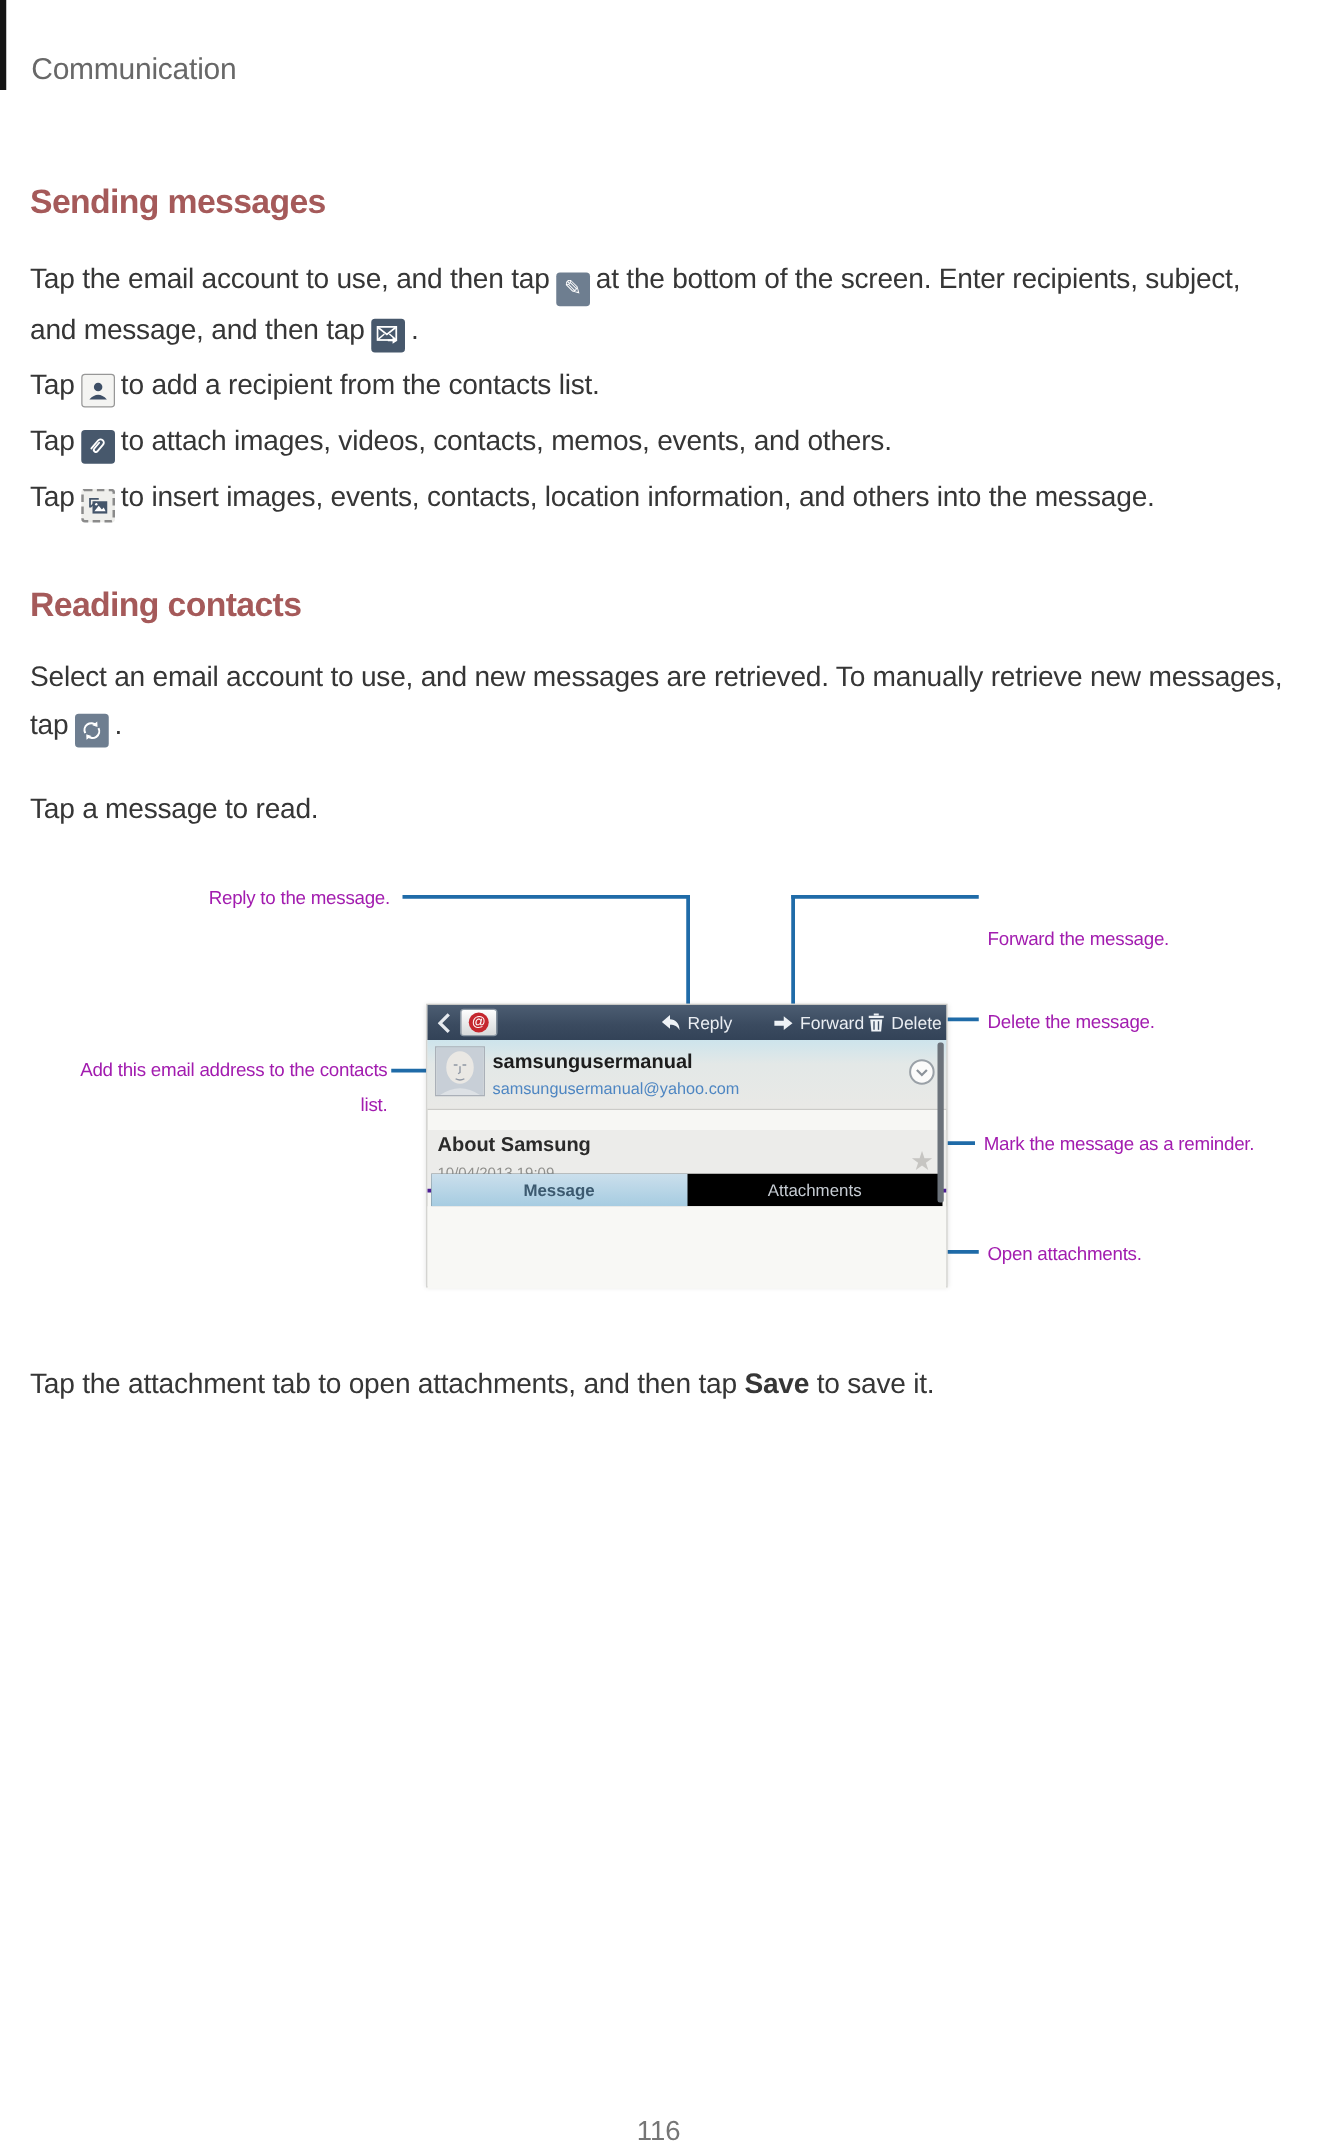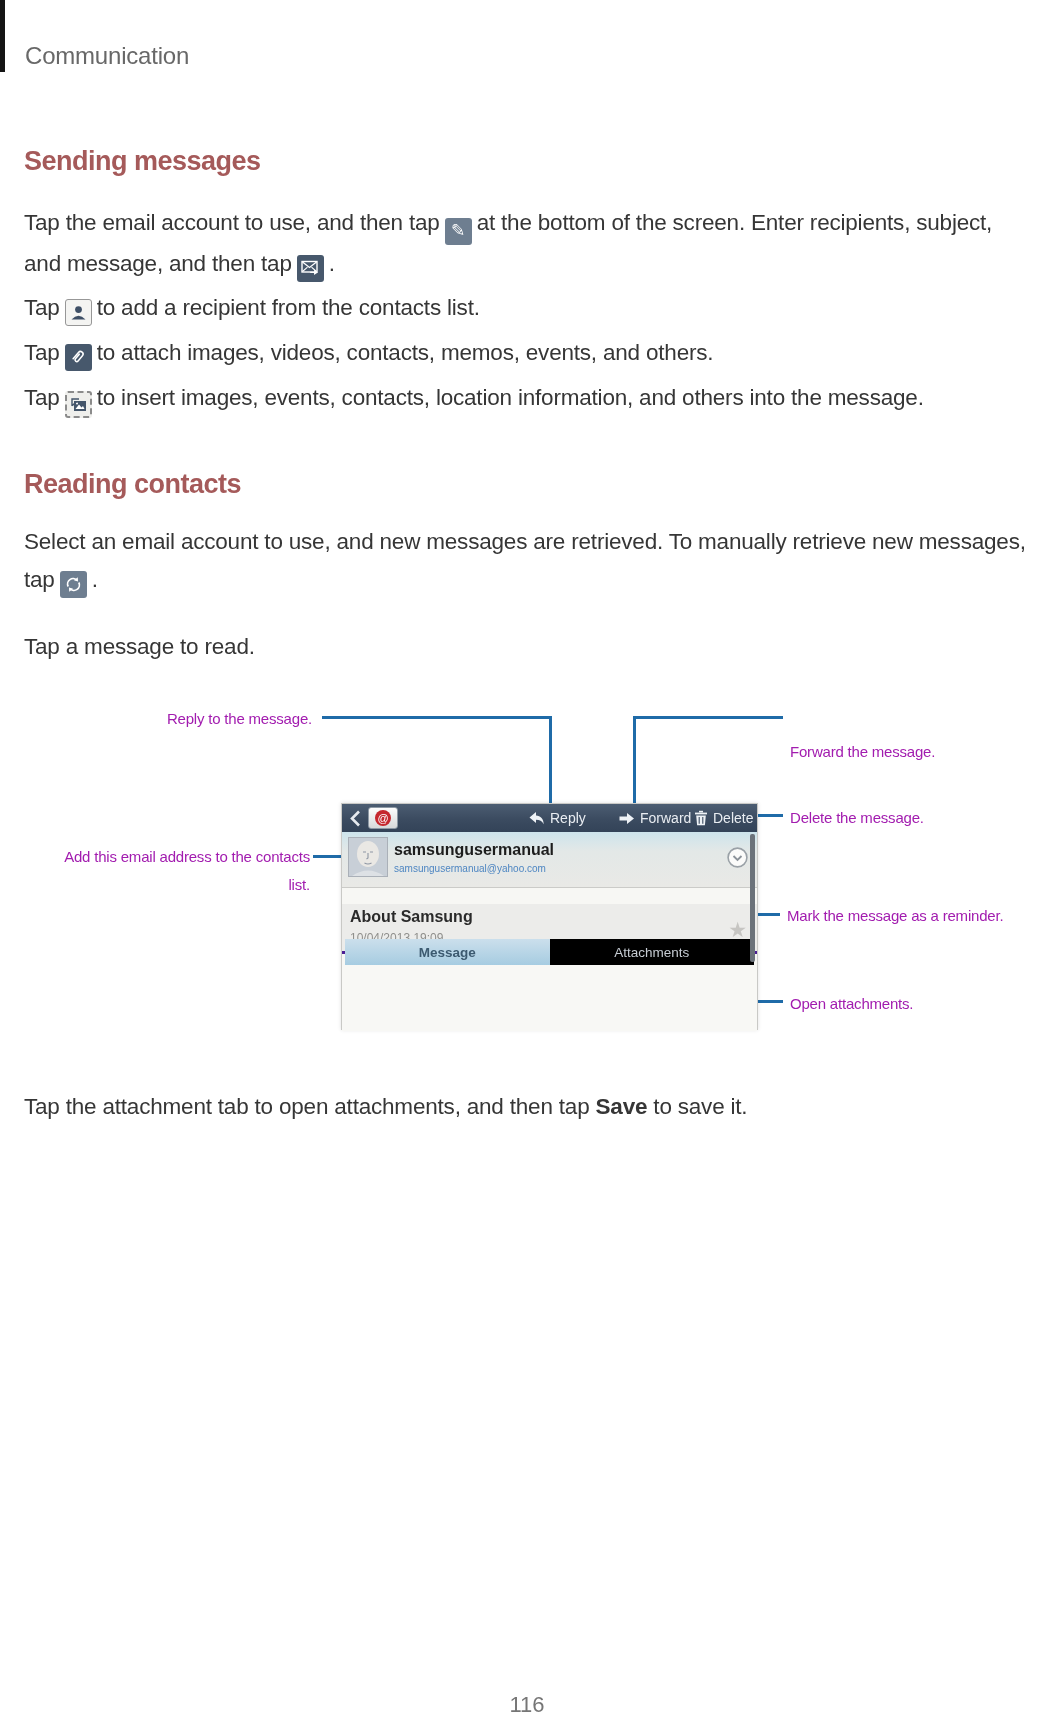--- a/index.html
+++ b/index.html
@@ -40,21 +40,21 @@
     color:#e9edf2;
   }
   .tb-group { position:absolute; top:0; height:28px; display:flex; align-items:center; gap:5px;
     font-size:14px; color:#e9edf2; }
   .pt-header {
     position:absolute; left:0; top:28px; width:100%; height:56px;
     background:linear-gradient(180deg,#cde4ec 0%, #e3e8e7 35%, #e9e9e6 100%);
     border-bottom:1px solid #cbcbc8;
   }
   .sender-name { position:absolute; left:52px; top:9px; font-size:16px; font-weight:700; color:#1d1d1d; }
-  .sender-email { position:absolute; left:52px; top:31px; font-size:10px; color:#4e86c2; }
+  .sender-email { position:absolute; left:52px; top:31px; font-size:13px; color:#4e86c2; }
   .expand-btn { position:absolute; right:9px; top:15px; width:21px; height:21px; }
   .avatar { position:absolute; left:6px; top:5px; width:40px; height:40px; border:1px solid #aab0b8; }
   .pt-subject {
     position:absolute; left:0; top:100px; width:100%; height:50px;
     background:#ececе9; background:#ececea; border-bottom:3px solid #4c1d95;
   }
   .subject-line { position:absolute; left:8px; top:4px; font-size:16px; font-weight:700; color:#2a2a2a; }
   .date-line { position:absolute; left:8px; top:27px; font-size:12px; color:#8f8f8c; }
   .star { position:absolute; right:10px; top:15px; font-size:21px; color:#c6c5c2; line-height:21px; }
   .pt-tabs {

